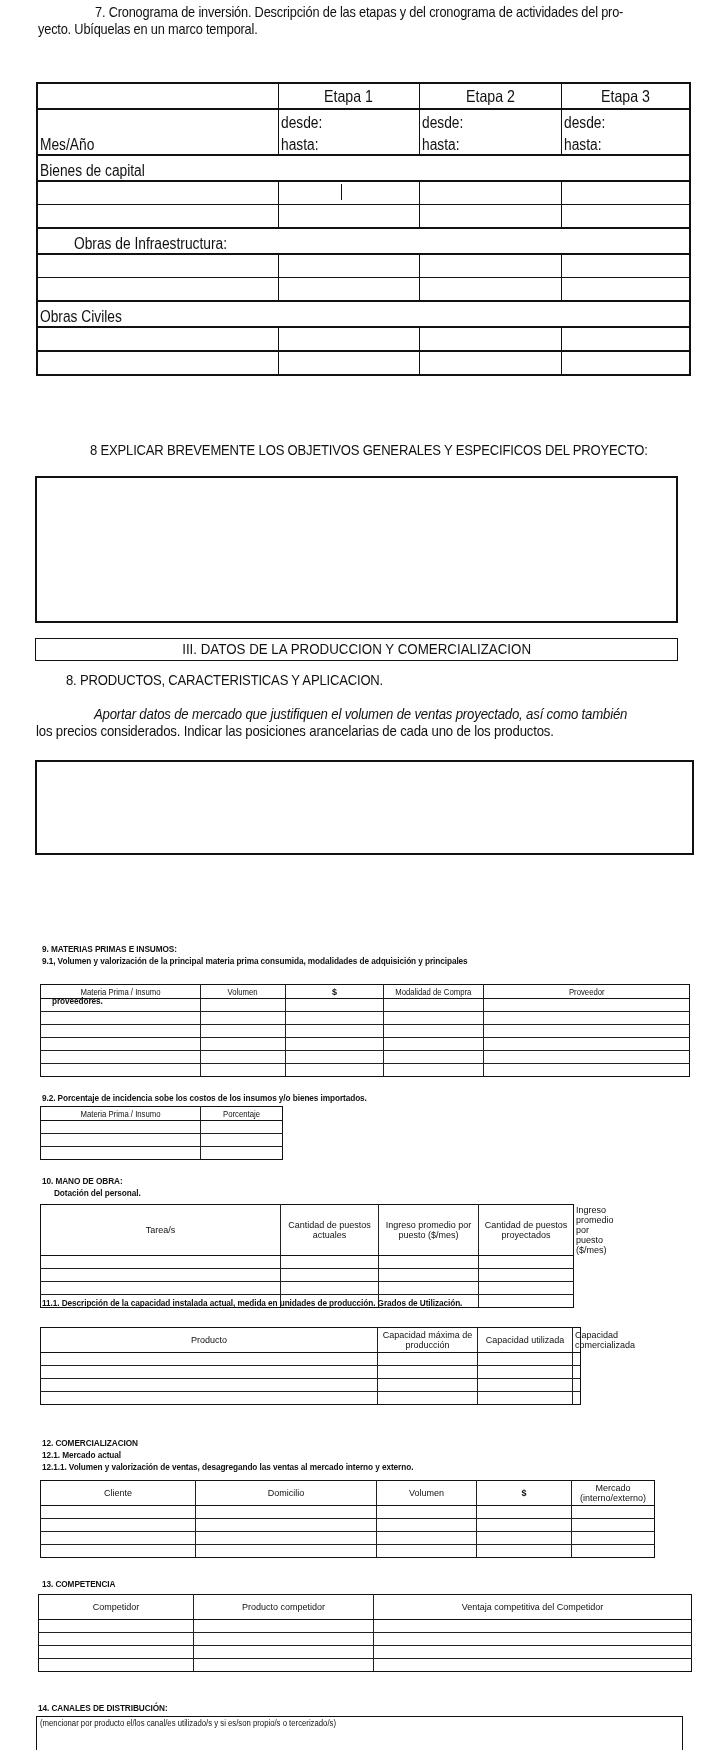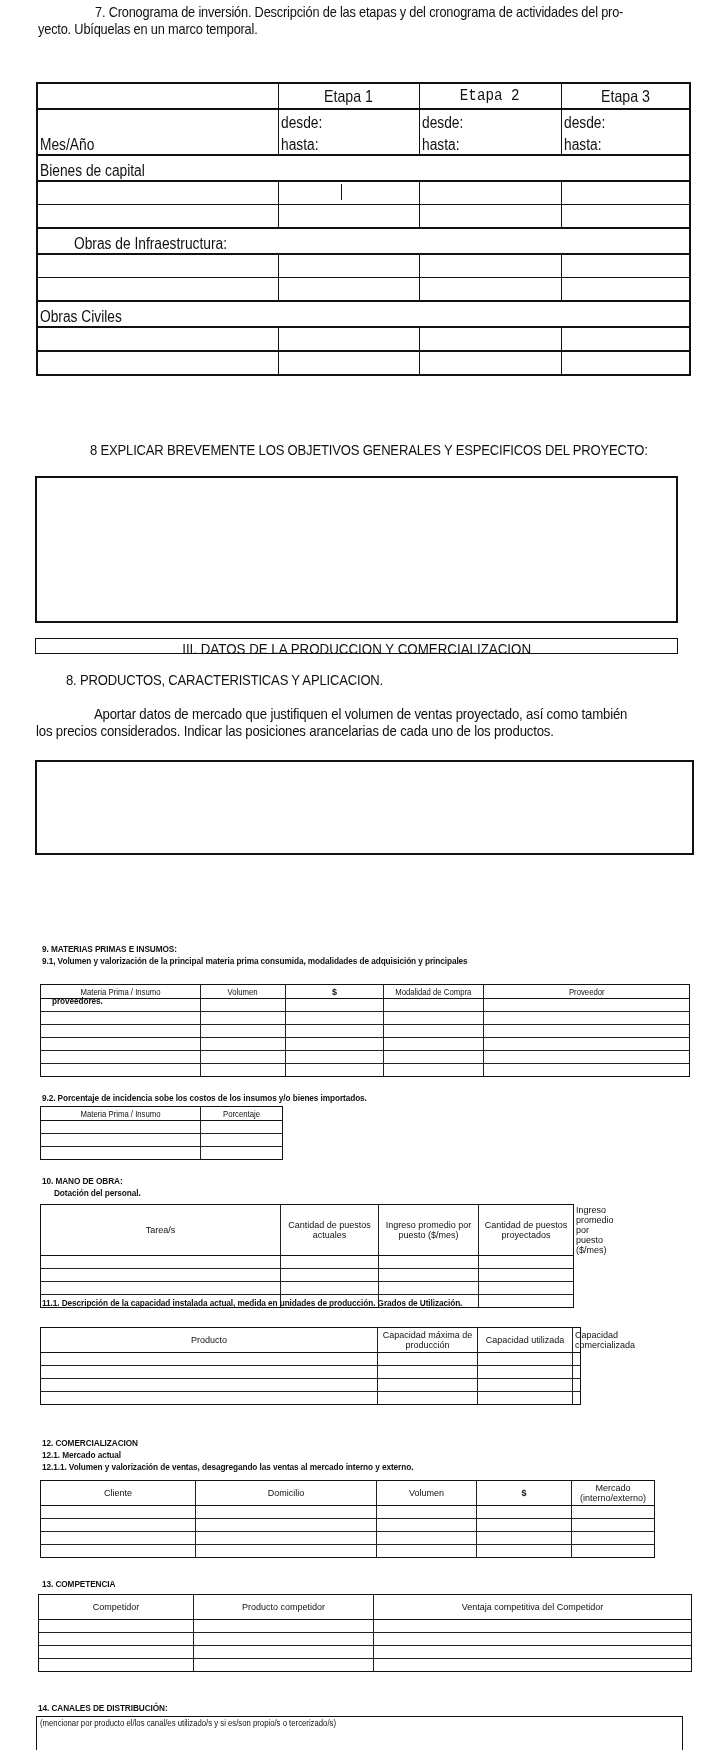--- a/index.html
+++ b/index.html
@@ -43,21 +43,21 @@
   <colgroup>
       <col style="width:241px">
       <col style="width:141px">
       <col style="width:142px">
       <col style="width:129px">
     </colgroup>
   <tbody>
       <tr class="hdr">
     <td style="border-bottom:2.5px solid #111;"></td>
     <td style="border-bottom:2.5px solid #111;"><span class="narrowc">Etapa 1</span></td>
-    <td style="border-bottom:2.5px solid #111;font-family:Liberation Mono, monospace;"><span class="narrowc">Etapa 2</span></td>
+    <td style="border-bottom:2.5px solid #111;"><span class="narrowc">Etapa 2</span></td>
     <td style="border-bottom:2.5px solid #111;"><span class="narrowc">Etapa 3</span></td>
   </tr>
   <tr>
     <td rowspan="2" style="border-bottom:2.5px solid #111;"><span class="narrow">Mes/Año</span></td>
     <td style="border-bottom:none;"><span class="narrow">desde:</span></td>
     <td style="border-bottom:none;"><span class="narrow">desde:</span></td>
     <td style="border-bottom:none;"><span class="narrow">desde:</span></td>
   </tr>
   <tr>
     <td style="border-top:none; border-bottom:2.5px solid #111;"><span class="narrow">hasta:</span></td>
@@ -115,29 +115,29 @@
     <td></td>
   </tr>
 </tbody>
   </table>
 
 <div class="abs para" style="left:64px; top:442px; white-space:nowrap;margin-left:26px;">
   <span class="narrow" style="transform:scaleX(0.92);">8 EXPLICAR BREVEMENTE LOS OBJETIVOS GENERALES Y ESPECIFICOS DEL PROYECTO:</span>
 </div>
 <div class="abs box" style="left:35px; top:476px; width:643px; height:147px;"></div>
 
-<div class="abs banner" style="left:35px; top:638px; width:643px; height:16px;">
+<div class="abs banner" style="left:35px; top:638px; width:643px; height:23px;">
   <span class="narrowc" style="transform:scaleX(0.92);">III. DATOS DE LA PRODUCCION Y COMERCIALIZACION</span>
 </div>
 
 <div class="abs para" style="left:66px; top:672px; white-space:nowrap;">
   <span class="narrow" style="transform:scaleX(0.92);">8. PRODUCTOS, CARACTERISTICAS Y APLICACION.</span>
 </div>
 <div class="abs para" style="left:36px; top:706px; width:660px;">
-  <div class="indent" style="white-space:nowrap;"><span class="narrow" style="transform:scaleX(0.93);">Aportar datos de mercado que justifiquen el volumen de ventas proyectado, así como también</span></div>
+  <div class="indent" style="white-space:nowrap;font-style:italic;"><span class="narrow" style="transform:scaleX(0.93);">Aportar datos de mercado que justifiquen el volumen de ventas proyectado, así como también</span></div>
   <div style="white-space:nowrap;"><span class="narrow" style="transform:scaleX(0.93);">los precios considerados. Indicar las posiciones arancelarias de cada uno de los productos.</span></div>
 </div>
 <div class="abs box" style="left:35px; top:760px; width:659px; height:95px;"></div>
 
 <div class="abs small-h" style="left:42px; top:943px; white-space:nowrap;">
   <span class="narrow">9. MATERIAS PRIMAS E INSUMOS:</span>
 </div>
 <div class="abs small-h" style="left:42px; top:955px; white-space:nowrap;">
   <div><span class="narrow">9.1, Volumen y valorización de la principal materia prima consumida, modalidades de adquisición y principales</span></div>
   <div style="padding-left:10px;margin-top:28px;"><span class="narrow">proveedores.</span></div>

